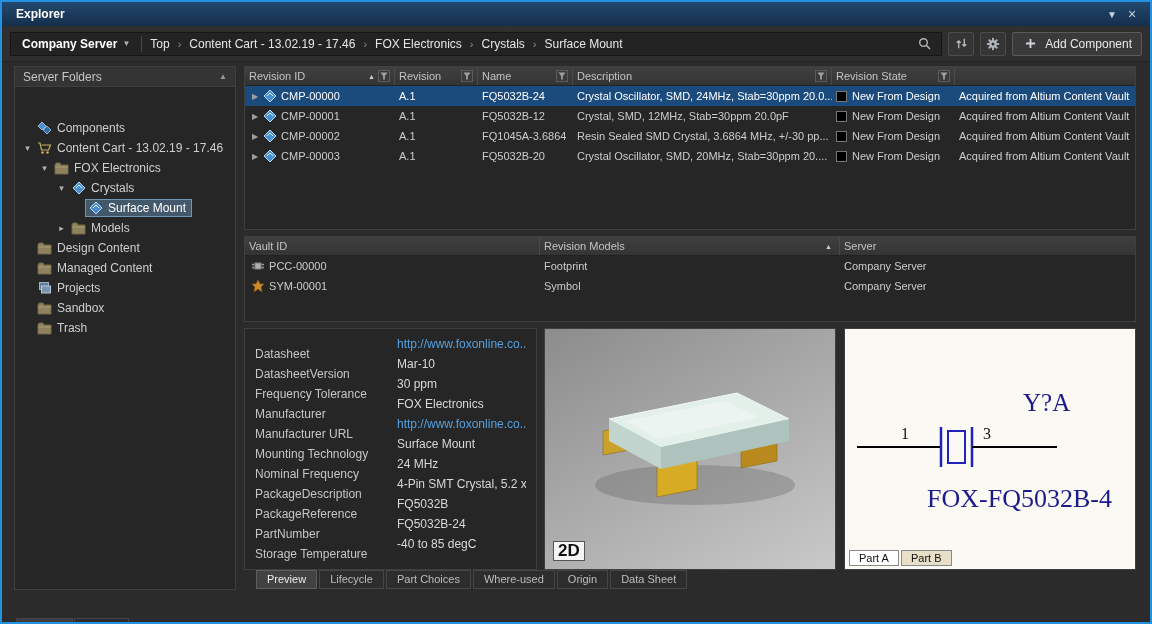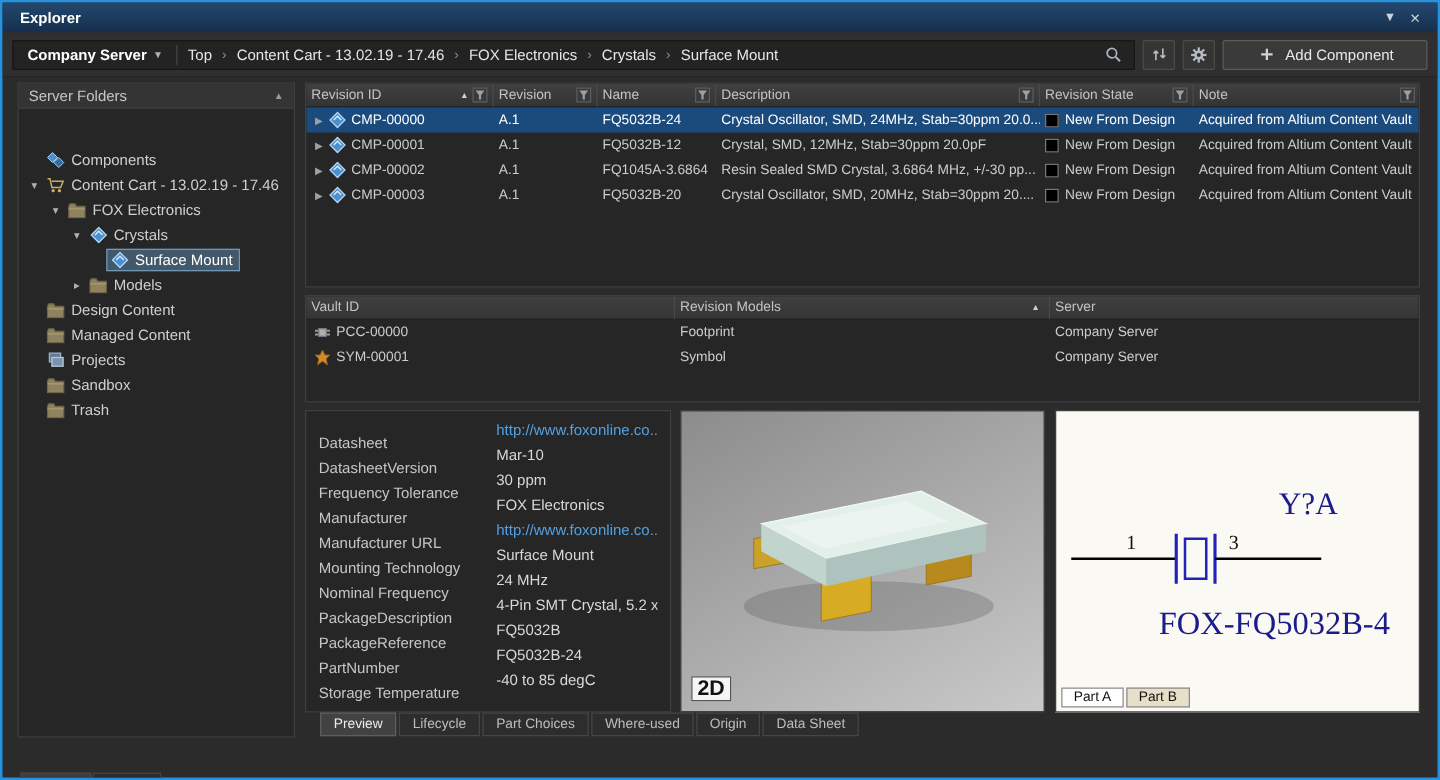--- a/index.html
+++ b/index.html
@@ -21,21 +21,21 @@
   .server-btn{display:flex;align-items:center;gap:5px;color:#fff;font-weight:bold;padding:0 5px;white-space:nowrap;}
   .server-caret{font-size:8px;color:#b0b0b0;}
   .vsep{width:1px;height:16px;background:#474747;margin:0 6px;flex:none;}
   .crumbs{display:flex;align-items:center;min-width:0;overflow:hidden;white-space:nowrap;}
   .crumb-item{color:#e6e6e6;padding:0 2px;}
   .crumb-sep{color:#8f8f8f;font-size:11px;margin:0 6px;}
   .magbtn{margin-left:auto;display:flex;align-items:center;padding:0 4px;}
   .iconbtn{width:26px;height:24px;background:#353535;border:1px solid #4b4b4b;border-radius:2px;
            display:flex;align-items:center;justify-content:center;flex:none;}
   .addbtn{height:24px;background:#3a3a3a;border:1px solid #5a5a5a;border-radius:2px;display:flex;
-          align-items:center;gap:6px;padding:0 26px;color:#e8e8e8;white-space:nowrap;flex:none;}
+          align-items:center;gap:6px;padding:0 9px;color:#e8e8e8;white-space:nowrap;flex:none;}
 
   
   .panel{position:absolute;background:#262626;border:1px solid #3f3f3f;}
 
   
   .sidebar{left:12px;top:64px;width:222px;height:524px;display:flex;flex-direction:column;gap:16px;}
   .side-header{height:20px;background:#343434;border-bottom:1px solid #3f3f3f;display:flex;align-items:center;
                padding:0 8px;color:#c6c6c6;flex:none;}
   .hdr-caret{margin-left:auto;font-size:8px;color:#9a9a9a;}
   .tree{flex:1;overflow:hidden;padding-top:15px;}
@@ -350,28 +350,20 @@
           </span>
         </div>
         <div class="th" style="width: 123px;">
           <span class="th-label">Revision State</span>
           <span class="filterbox">
             <svg width="8" height="8" viewBox="0 0 9 9">
               <polygon points="0.5,0.5 8.5,0.5 5.5,4.5 5.5,8.5 3.5,8.5 3.5,4.5" fill="#9aa0a6"></polygon>
             </svg>
           </span>
         </div>
-        <div class="th" style="width: 182px;">
-          <span class="th-label">Note</span>
-          <span class="filterbox">
-            <svg width="8" height="8" viewBox="0 0 9 9">
-              <polygon points="0.5,0.5 8.5,0.5 5.5,4.5 5.5,8.5 3.5,8.5 3.5,4.5" fill="#9aa0a6"></polygon>
-            </svg>
-          </span>
-        </div>
       </div>
     <div>
         <div class="trow sel">
           <div class="td" style="width: 150px;">
             <span class="rowarrow">▶</span>
             <span class="icon">
               <svg width="14" height="14" viewBox="0 0 14 14">
                 <polygon points="7,1 13,7 7,13 1,7" fill="#4a8fd0" stroke="#b7d8f4" stroke-width="1"></polygon>
                 <polyline points="4,7 7,4 10,7" fill="none" stroke="#dcedfb" stroke-width="1"></polyline>
               </svg>

